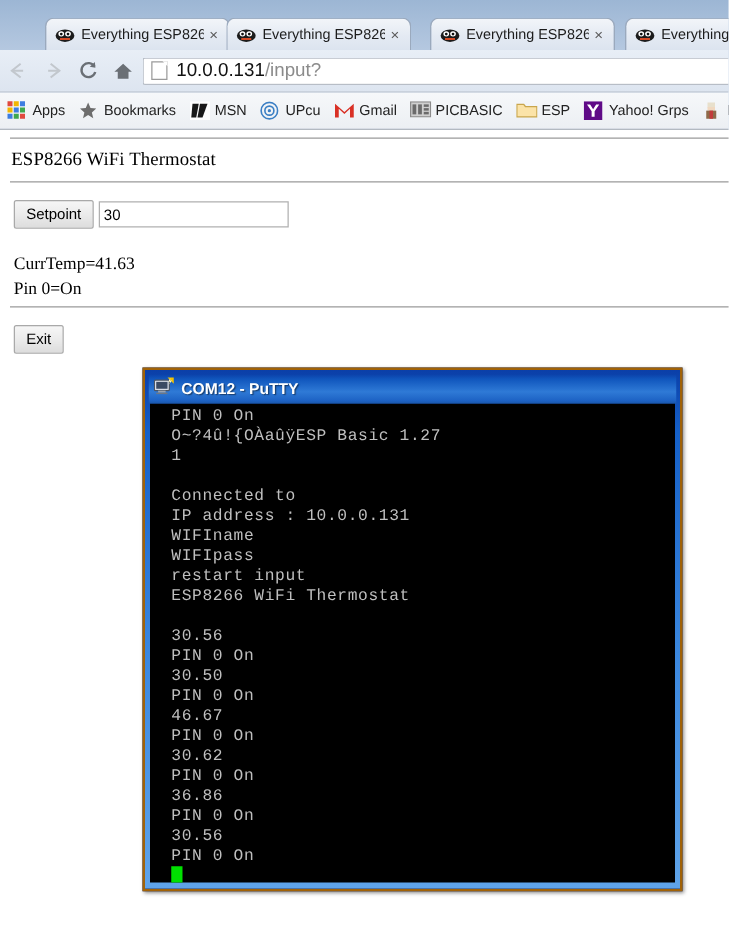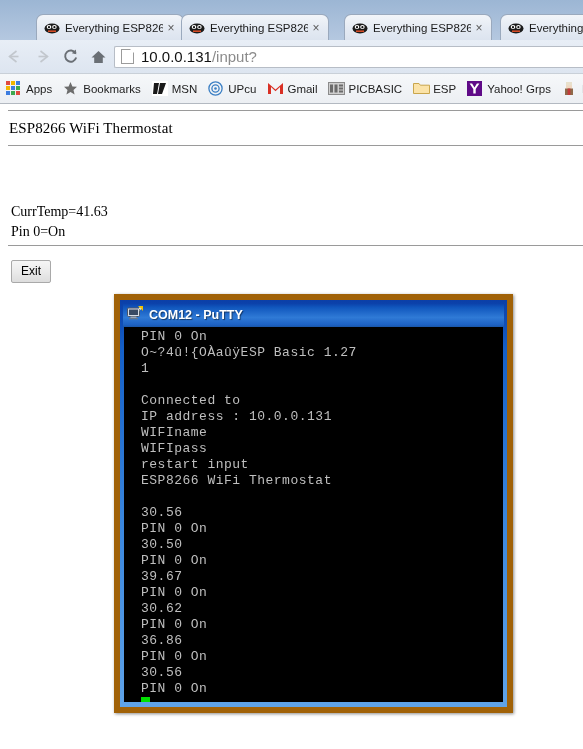--- a/index.html
+++ b/index.html
@@ -235,24 +235,24 @@
     position: absolute;
     left: 11px;
     top: 156px;
   }
 
   
   .putty {
     position: absolute;
     left: 114px;
     top: 294px;
-    width: 399px;
+    width: 432px;
     height: 419px;
     background: #0a246a;
-    border: 6px solid #a16207;
+    border: 2px solid #a16207;
     box-sizing: border-box;
     box-shadow: 1px 1px 3px rgba(0,0,0,0.45);
     overflow: hidden;
   }
   .putty-frame {
     position: absolute;
     left: 0; top: 0;
     width: 100%;
     height: 100%;
     background: linear-gradient(to bottom, #0b3fa8 0%, #1560c8 12%, #3b87de 55%, #5fa3e8 100%);
@@ -506,20 +506,24 @@
 
   </div>
 </div>
 
 <div class="page">
 
   <hr class="rule" id="rule1">
   <div class="page-heading">ESP8266 WiFi Thermostat</div>
   <hr class="rule" id="rule2">
 
+  <div class="form-row">
+    <button class="btn">Setpoint</button>
+    <input class="txtinput" type="text" value="30" style="">
+  </div>
 
   <hr class="rule" id="rule3">
 
   <div class="status">
     <div>CurrTemp=41.63</div>
     <div>Pin 0=On</div>
   </div>
 
   <div class="exit-row">
     <button class="btn">Exit</button>
@@ -550,21 +554,21 @@
       <div class="term-line">IP address : 10.0.0.131</div>
       <div class="term-line">WIFIname</div>
       <div class="term-line">WIFIpass</div>
       <div class="term-line">restart input</div>
       <div class="term-line">ESP8266 WiFi Thermostat</div>
       <div class="term-line"></div>
       <div class="term-line">30.56</div>
       <div class="term-line">PIN 0 On</div>
       <div class="term-line">30.50</div>
       <div class="term-line">PIN 0 On</div>
-      <div class="term-line">39.67</div>
+      <div class="term-line">46.67</div>
       <div class="term-line">PIN 0 On</div>
       <div class="term-line">30.62</div>
       <div class="term-line">PIN 0 On</div>
       <div class="term-line">36.86</div>
       <div class="term-line">PIN 0 On</div>
       <div class="term-line">30.56</div>
       <div class="term-line">PIN 0 On</div>
       <div class="term-line"><span class="term-cursor"></span></div>
     </div>
   </div>

